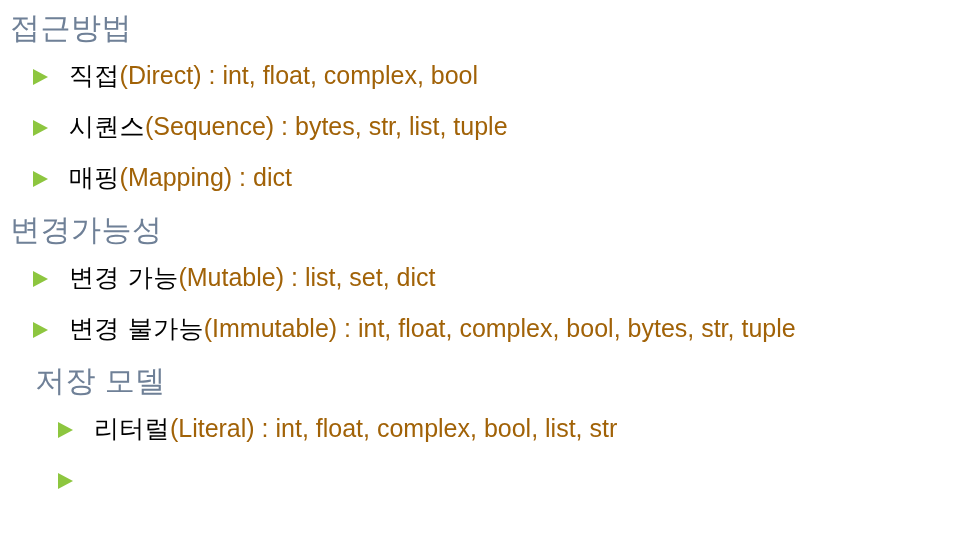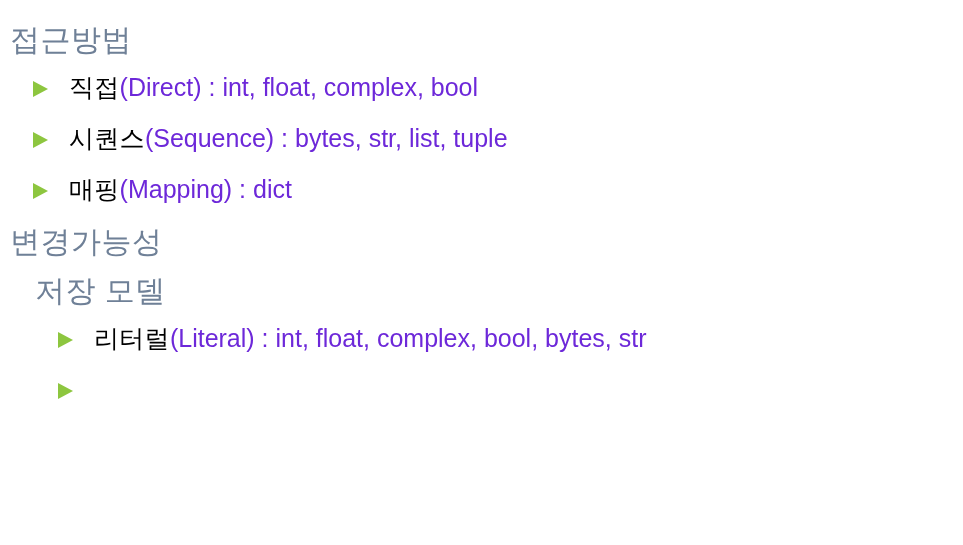--- a/index.html
+++ b/index.html
@@ -65,24 +65,24 @@
     color: #3d4d5e;
     font-weight: 400;
   }
   .bullet-text .ko {
     color: #000000;
     font-family: "DejaVu Serif", "Liberation Serif", serif;
     font-weight: 400;
     letter-spacing: 0.3px;
   }
   .bullet-text .lat {
-    color: #6d28d9;
+    color: #a16207;
     font-family: "Liberation Sans", "DejaVu Sans", sans-serif;
   }
-  .sec-1 { margin-top: 14px; }
+  .sec-1 { margin-top: 2px; }
   .sec-2 { margin-top: 5px; text-align: center; }
   .sec-3 { margin-top: 5px; padding-left: 25px; }
 </style>
 </head>
 <body>
 
 <div class="slide">
 
   <div class="section sec-1">
     <div class="heading">접근방법</div>
@@ -97,28 +97,38 @@
       </li>
       <li class="bullet">
         <span class="bullet-marker"></span>
         <span class="bullet-text"><span class="ko">매핑</span><span class="lat">(Mapping) : dict</span></span>
       </li>
     </ul>
   </div>
 
   <div class="section sec-2">
     <div class="heading">변경가능성</div>
+    <ul class="bullet-list">
+      <li class="bullet">
+        <span class="bullet-marker"></span>
+        <span class="bullet-text"><span class="ko">변경 가능</span><span class="lat">(Mutable) : list, set, dict</span></span>
+      </li>
+      <li class="bullet">
+        <span class="bullet-marker"></span>
+        <span class="bullet-text"><span class="ko">변경 불가능</span><span class="lat">(Immutable) : int, float, complex, bool, bytes, str, tuple</span></span>
+      </li>
+    </ul>
   </div>
 
   <div class="section sec-3">
     <div class="heading">저장 모델</div>
     <ul class="bullet-list">
       <li class="bullet">
         <span class="bullet-marker"></span>
-        <span class="bullet-text"><span class="ko">리터럴</span><span class="lat">(Literal) : int, float, complex, bool, bytes, str</span></span>
+        <span class="bullet-text"><span class="ko">리터럴</span><span class="lat">(Literal) : int, float, complex, bool, list, str</span></span>
       </li>
       <li class="bullet">
         <span class="bullet-marker"></span>
       </li>
     </ul>
   </div>
 
 </div>
 
 </body></html>

